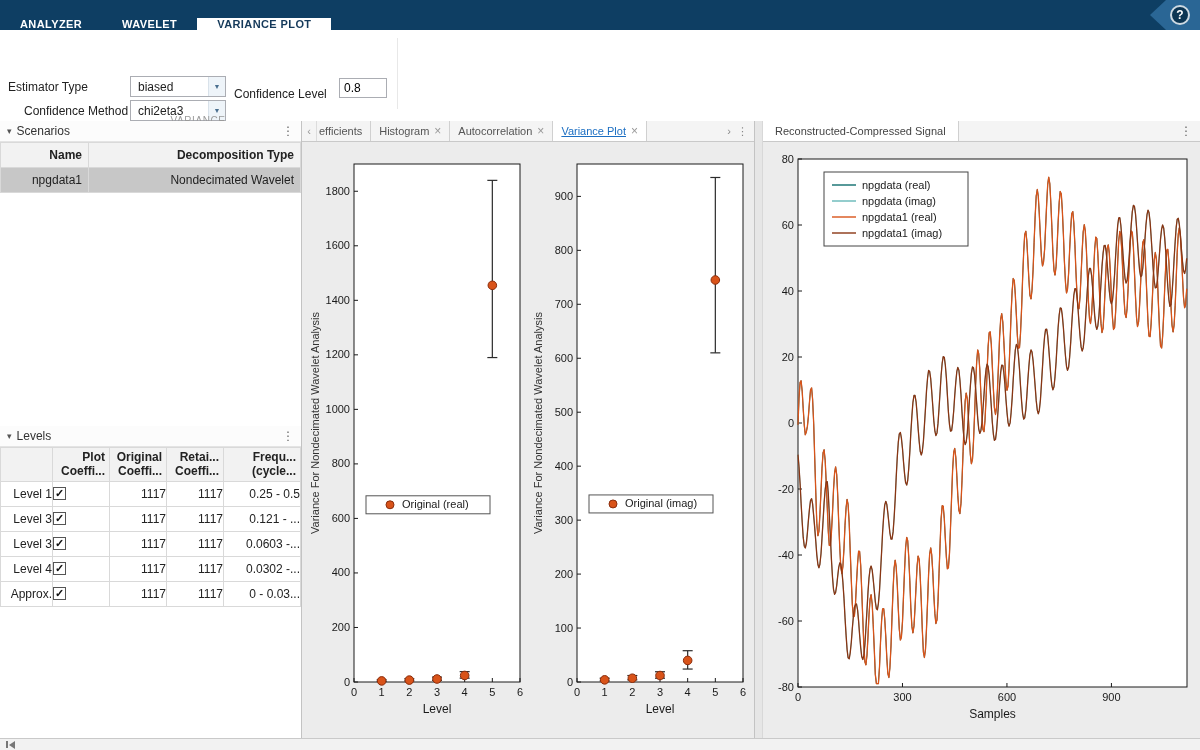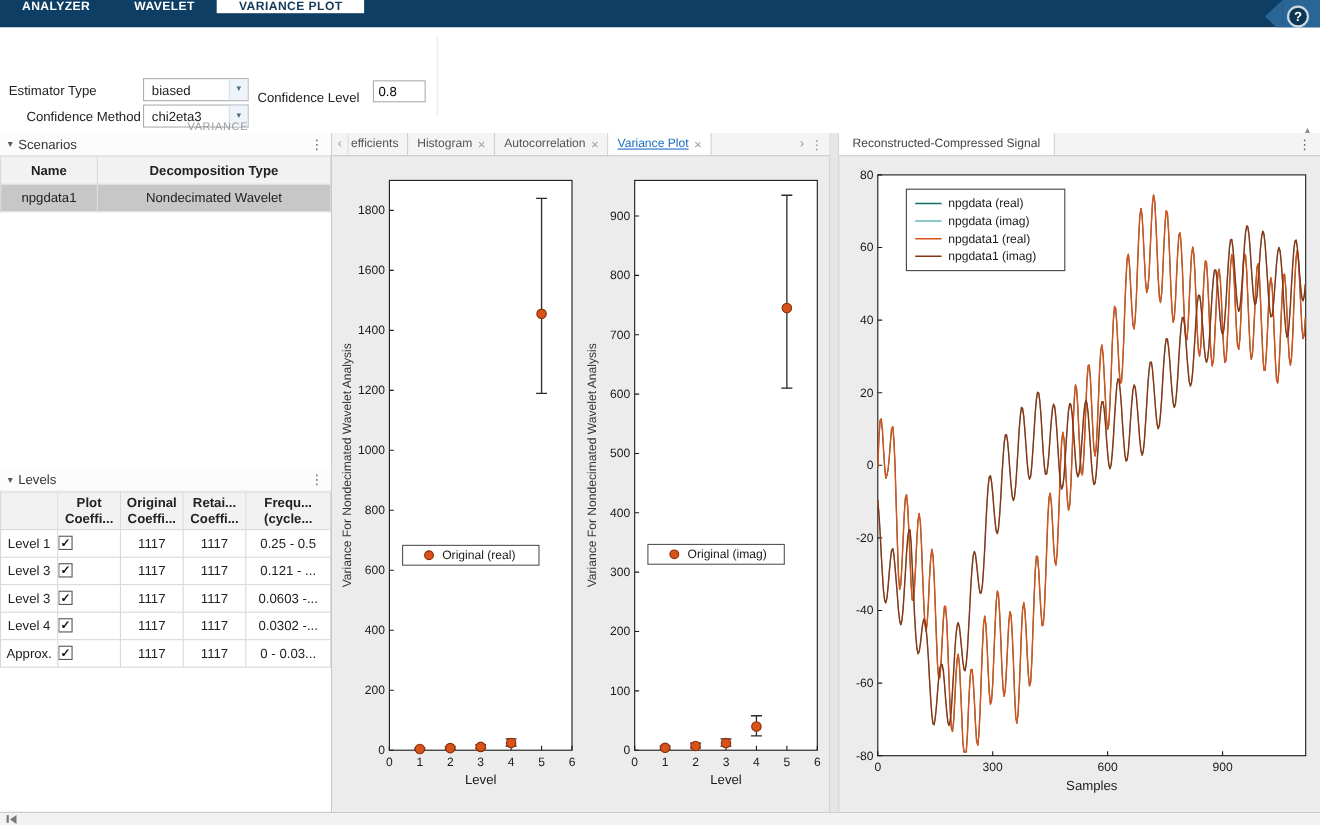--- a/index.html
+++ b/index.html
@@ -1,21 +1,21 @@
 <!DOCTYPE html>
 <html><head>
 <meta charset="utf-8">
 <style>
   * { box-sizing:border-box; margin:0; padding:0; }
   html,body { width:1200px; height:750px; overflow:hidden; }
   body { font-family:"Liberation Sans",sans-serif; font-size:12px; color:#222; background:#fff; position:relative; }
   svg text { font-family:"Liberation Sans",sans-serif; }
 
   
-  .ribbon { height:25px; background:#0e3e63; display:flex; align-items:flex-start; }
+  .ribbon { height:30px; background:#0e3e63; display:flex; align-items:flex-end; }
   .ribbon-tab { padding:0 20px; display:flex; align-items:center; color:#fff; font-size:11px; font-weight:700; letter-spacing:.4px; }
   .ribbon-tab.active { background:#fff; color:#14395a; }
   .help-area { margin-left:auto; display:flex; align-items:stretch; }
   .help-wedge { width:0; height:0; border-top:15px solid transparent; border-bottom:15px solid transparent; border-right:16px solid #2a6695; }
   .help-chip { background:#2a6695; display:flex; align-items:center; padding:0 10px 0 4px; }
   .help-circle { width:20px; height:20px; border-radius:50%; background:#0c3553; border:2px solid #cdd9e2; color:#fff; font-weight:700; font-size:12px; display:flex; align-items:center; justify-content:center; }
 
   
   .toolstrip { position:relative; height:100px; background:#fff; border-bottom:1px solid #cfcfcf; }
   .ts-label { position:absolute; font-size:12px; color:#222; white-space:nowrap; }
@@ -28,21 +28,21 @@
 
   
   .main { position:absolute; top:121px; left:0; right:0; bottom:12px; display:flex; }
 
   
   .left-panel { width:302px; flex:0 0 302px; border-right:1px solid #c3c3c3; display:flex; flex-direction:column; background:#fff; }
   .section-header { height:21px; flex:0 0 21px; display:flex; align-items:center; gap:5px; padding:0 7px; font-size:12px; color:#333; background:#fcfcfc; border-bottom:1px solid #e4e4e4; }
   .tri { font-size:9px; color:#555; }
   .kebab { margin-left:auto; color:#666; font-size:12px; }
   table.grid { border-collapse:collapse; width:100%; font-size:12px; table-layout:fixed; }
-  .grid th,.grid td { border:1px solid #d9d9d9; padding:2px 6px; text-align:center; height:25px; overflow:hidden; white-space:nowrap; }
+  .grid th,.grid td { border:1px solid #d9d9d9; padding:2px 6px; text-align:right; height:25px; overflow:hidden; white-space:nowrap; }
   .grid th { background:#f2f2f2; font-weight:700; }
   .grid tr.selected td { background:#c7c7c7; }
   .scenarios-body { height:284px; flex:0 0 284px; overflow:hidden; }
   .levels-body { flex:1; overflow:hidden; }
   .levels-grid { font-size:11.5px; }
   .levels-grid th { padding:2px 4px; line-height:1.2; vertical-align:top; }
   .levels-grid td { padding:2px 0; }
   .cb { width:13px; height:13px; border:1px solid #555; background:#fff; display:flex; align-items:center; justify-content:center; font-size:11px; font-weight:700; color:#111; }
 
   

